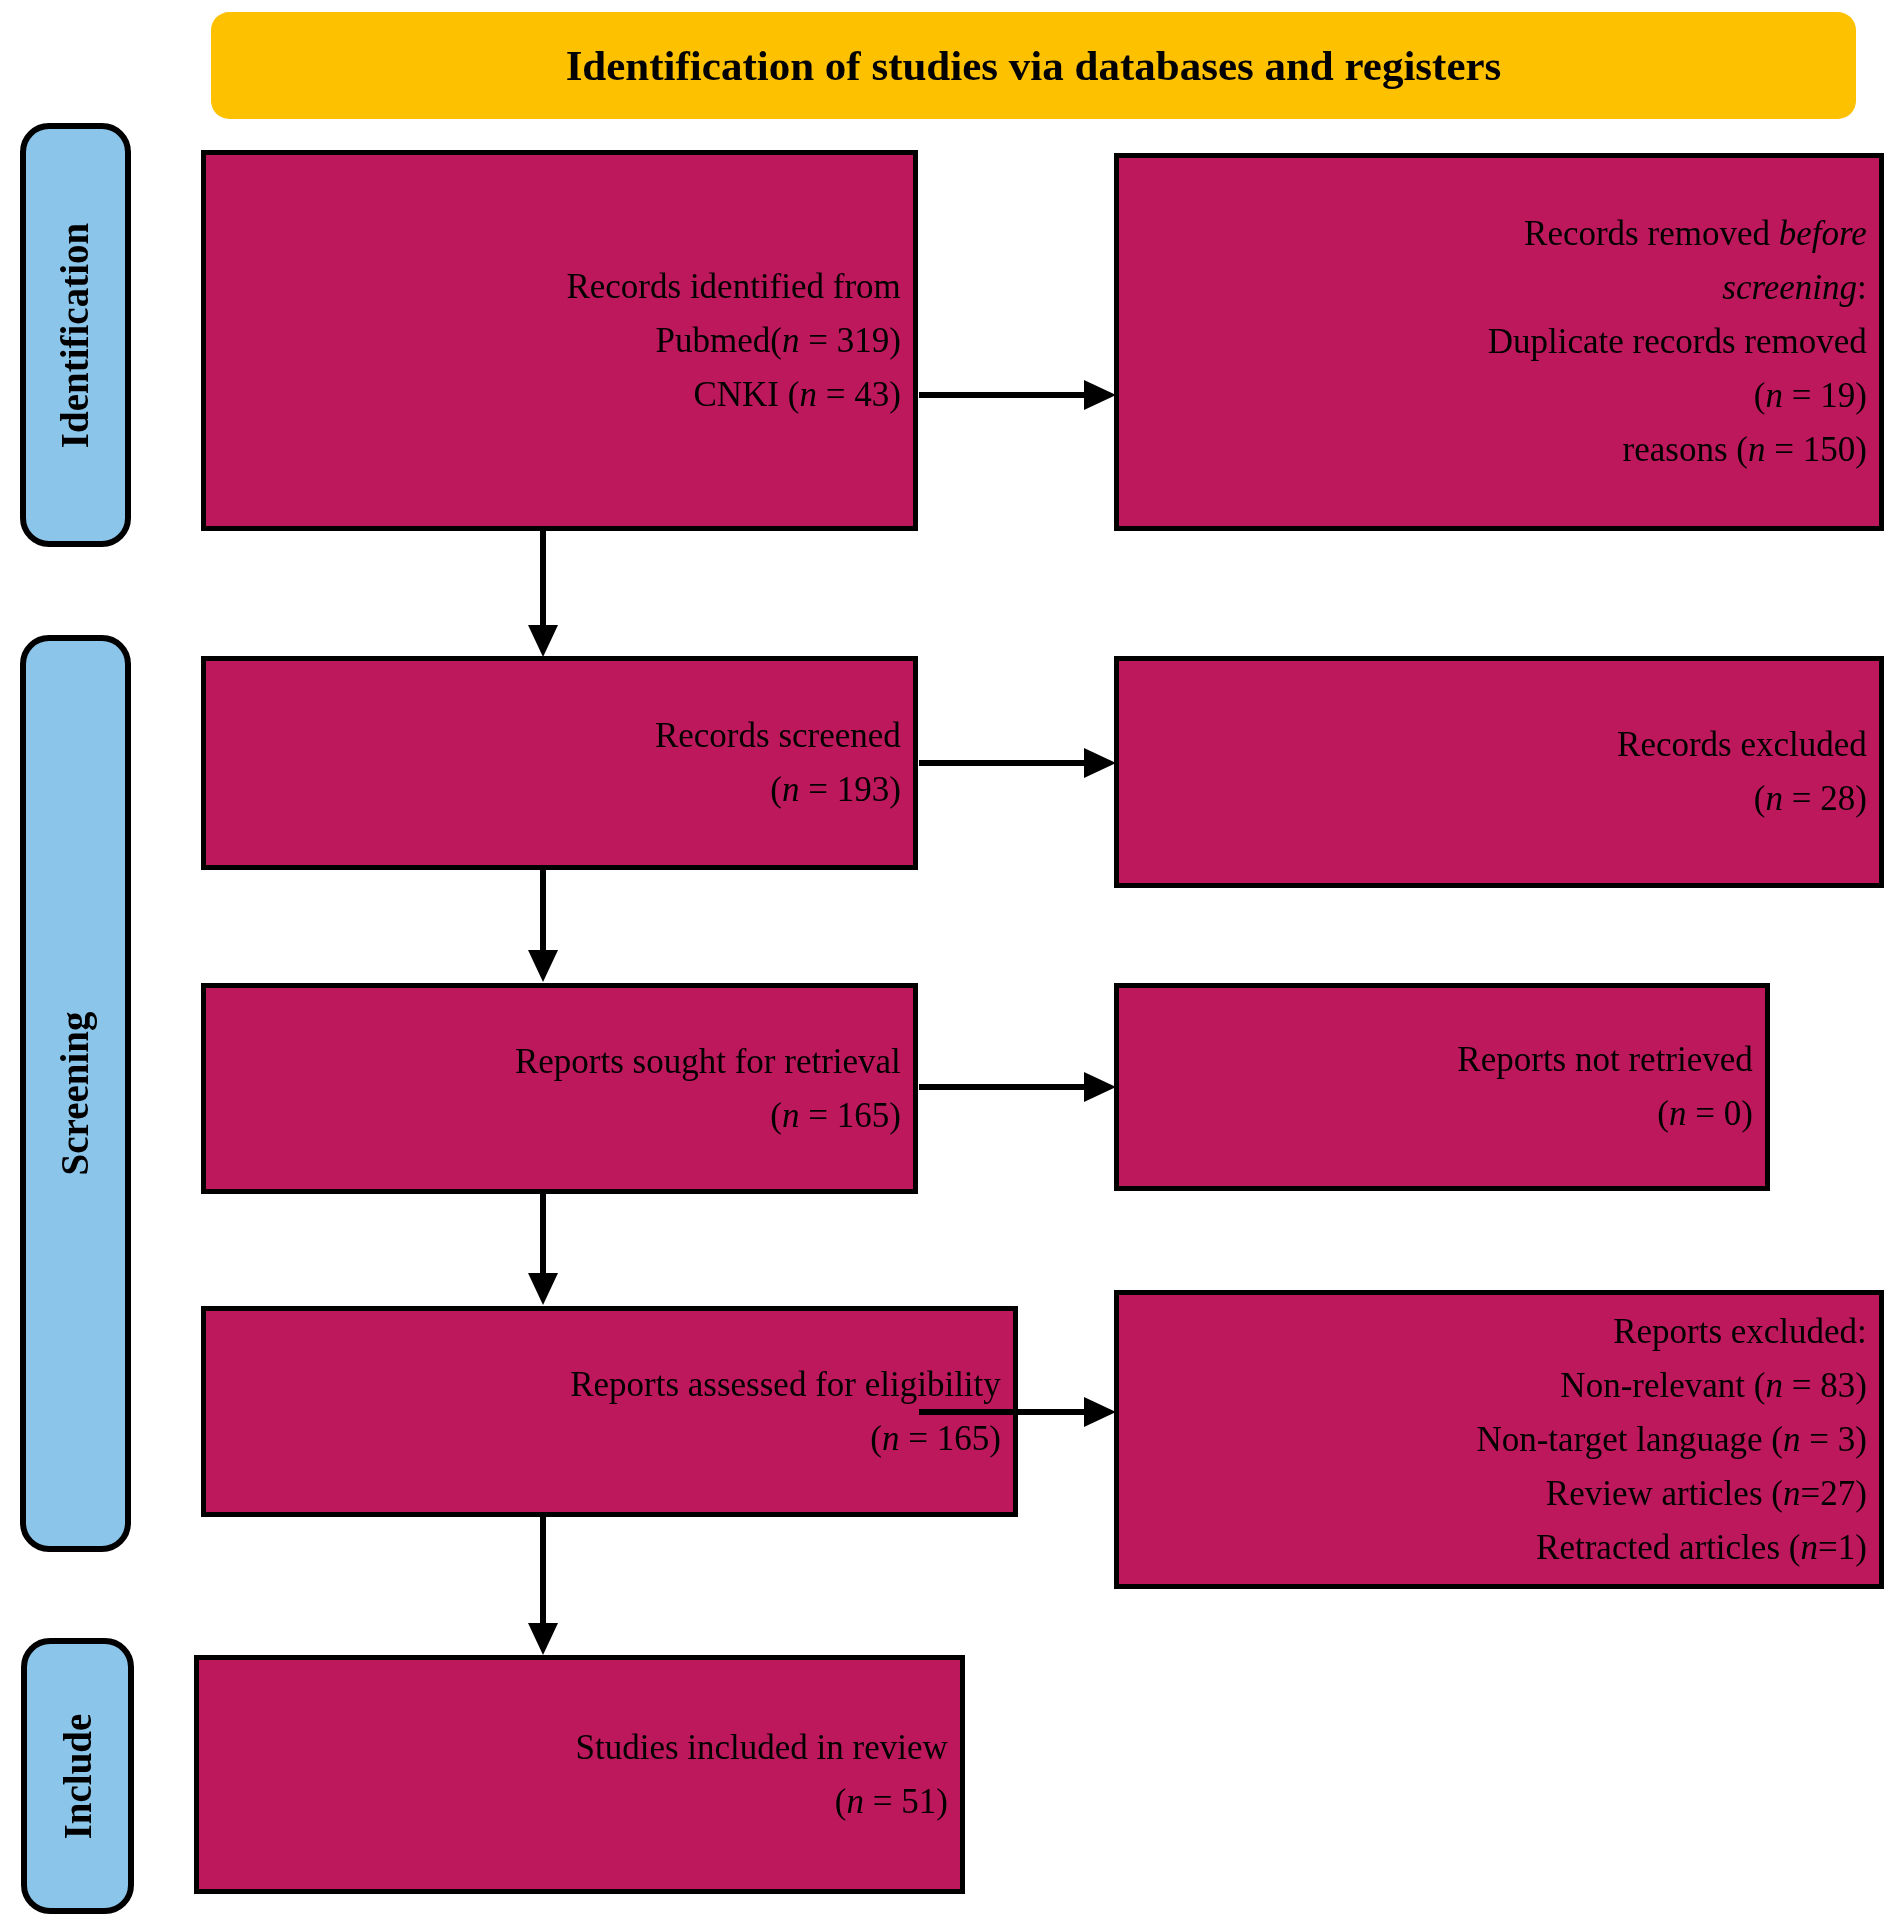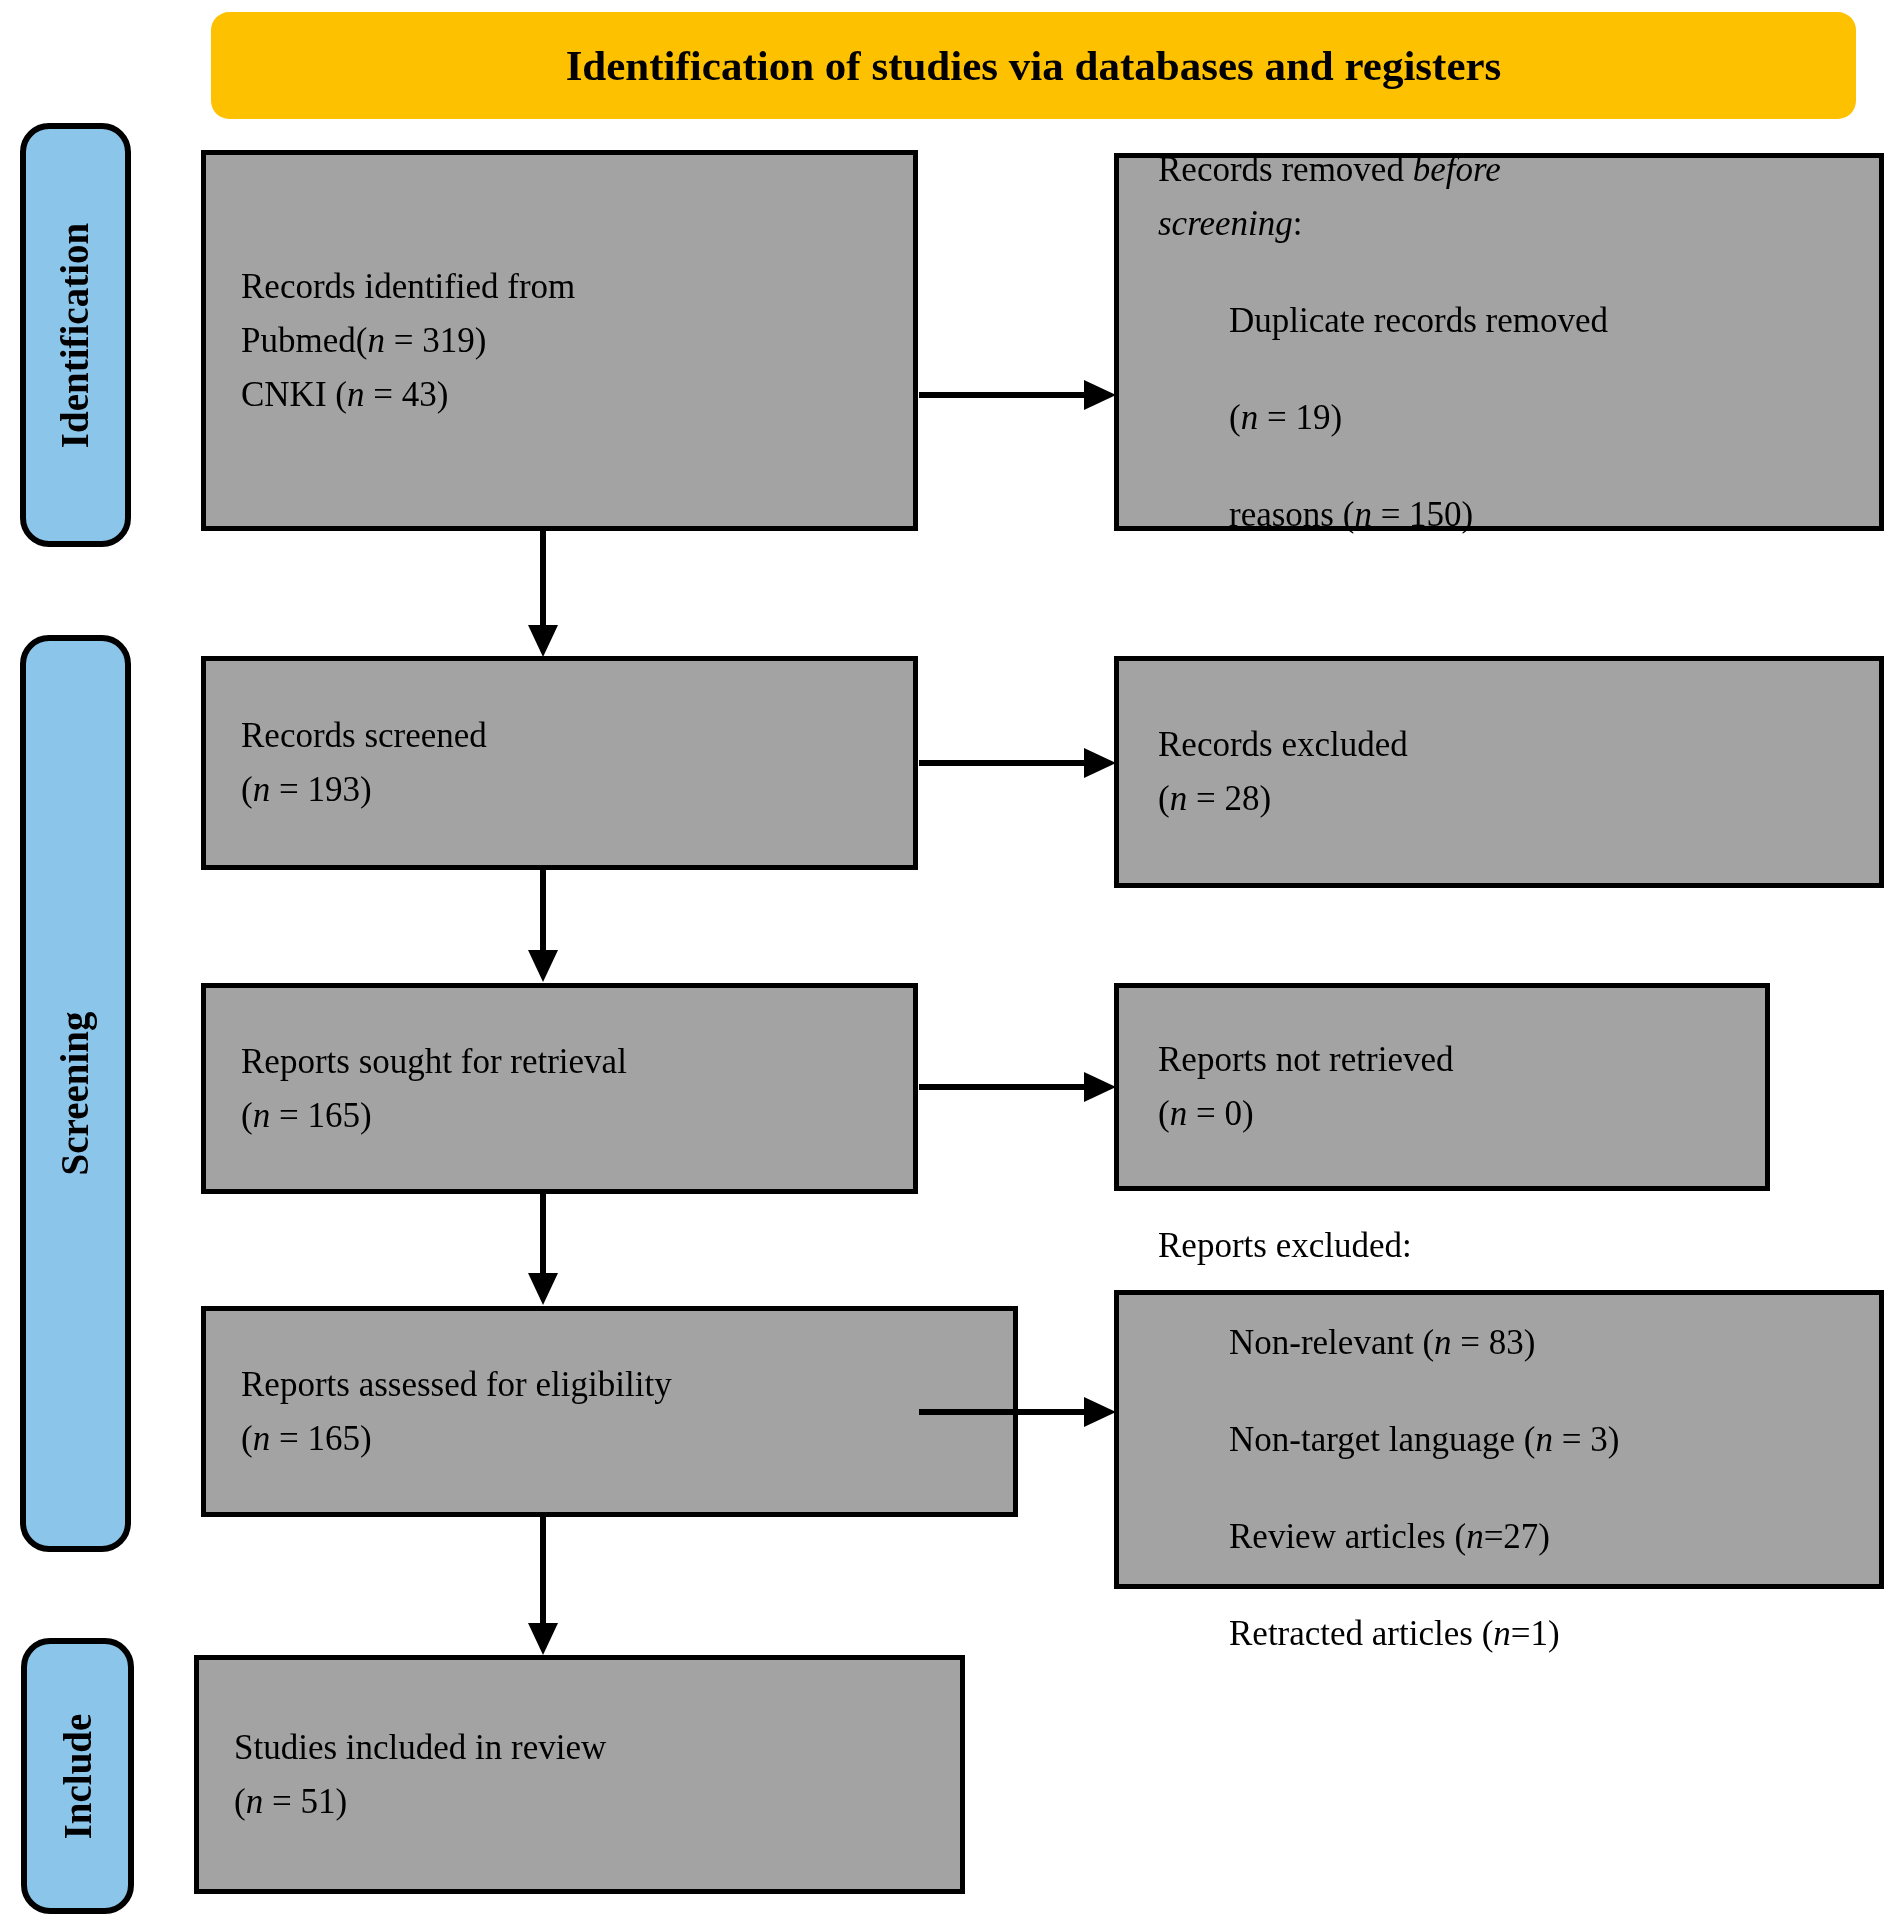--- a/index.html
+++ b/index.html
@@ -36,29 +36,29 @@
     transform:rotate(-90deg);
     white-space:nowrap;
     font-size:39px; font-weight:bold;
   }
   #stage-identification{left:19.5px; top:123px; width:111px; height:424px;}
   #stage-screening    {left:19.5px; top:635px; width:111px; height:917px;}
   #stage-include      {left:21.4px; top:1638px; width:113px; height:276px;}
   
   .box{
     position:absolute;
-    background:#a3a3a3;
+    background:#be185d;
     border:5.5px solid var(--line,#000);
     box-sizing:border-box;
     display:flex; flex-direction:column; justify-content:center;
     font-size:35px; line-height:54px;
-    padding-left:35px; padding-right:12.2px;
+    padding-left:35px; padding-right:12.2px;text-align:right;
   }
   .box .line{white-space:nowrap;}
-  .box .indent{padding-left:71px;margin-top:43px;}
+  .box .indent{padding-left:71px;}
   #box-records-identified   {left:201px;  top:150px;  width:717px; height:381px;}
   #box-records-removed      {left:1114px; top:153px;  width:770px; height:378px; padding-left:39px;}
   #box-records-screened     {left:201px;  top:656px; width:717px; height:214px;}
   #box-records-excluded     {left:1114px; top:656px; width:770px; height:232px; padding-left:39px;}
   #box-reports-sought       {left:201px;  top:983px; width:717px; height:211px;}
   #box-reports-not-retrieved{left:1114px; top:983px; width:656px; height:208px; padding-left:39px;}
   #box-reports-assessed     {left:201px;  top:1306px; width:817px; height:211px;}
   #box-reports-excluded     {left:1114px; top:1290px; width:770px; height:299px; padding-left:39px;}
   #box-studies-included     {left:194px;  top:1655px; width:771px; height:239px;}
   

